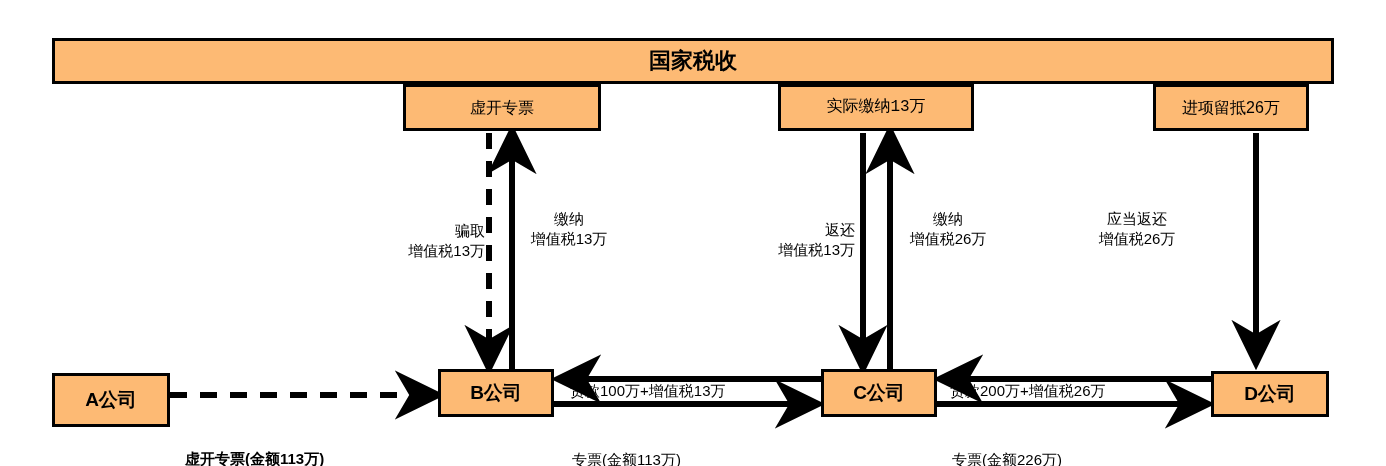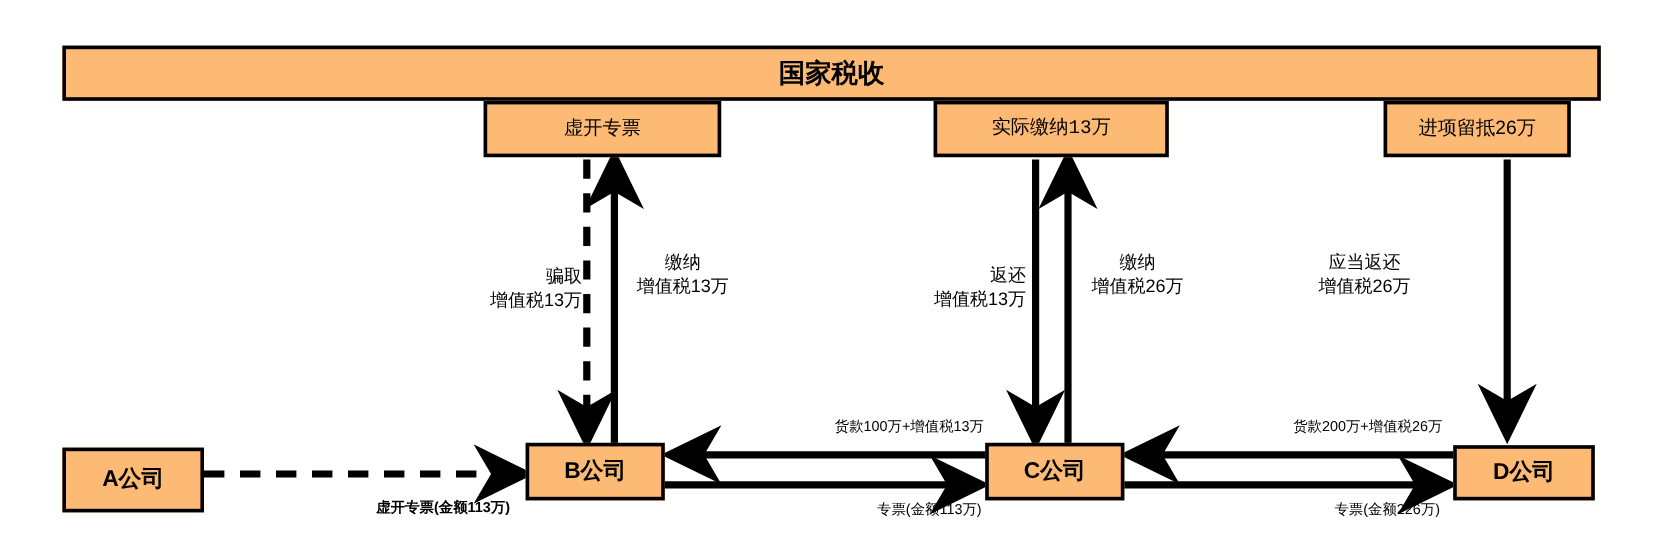--- a/index.html
+++ b/index.html
@@ -43,24 +43,25 @@
   }
   .vlabel {
     position: absolute;
     font-size: 15px;
     line-height: 1.35;
     text-align: center;
     white-space: nowrap;
   }
   .hlabel {
     position: absolute;
-    font-size: 12px;
+    font-size: 15px;
     line-height: 1.2;
-    text-align: right;
+    text-align: left;
     white-space: nowrap;
+    margin-top: 34px;
   }
   svg.arrows {
     position: absolute;
     left: 0;
     top: 0;
     width: 1386px;
     height: 466px;
     pointer-events: none;
   }
 </style>

